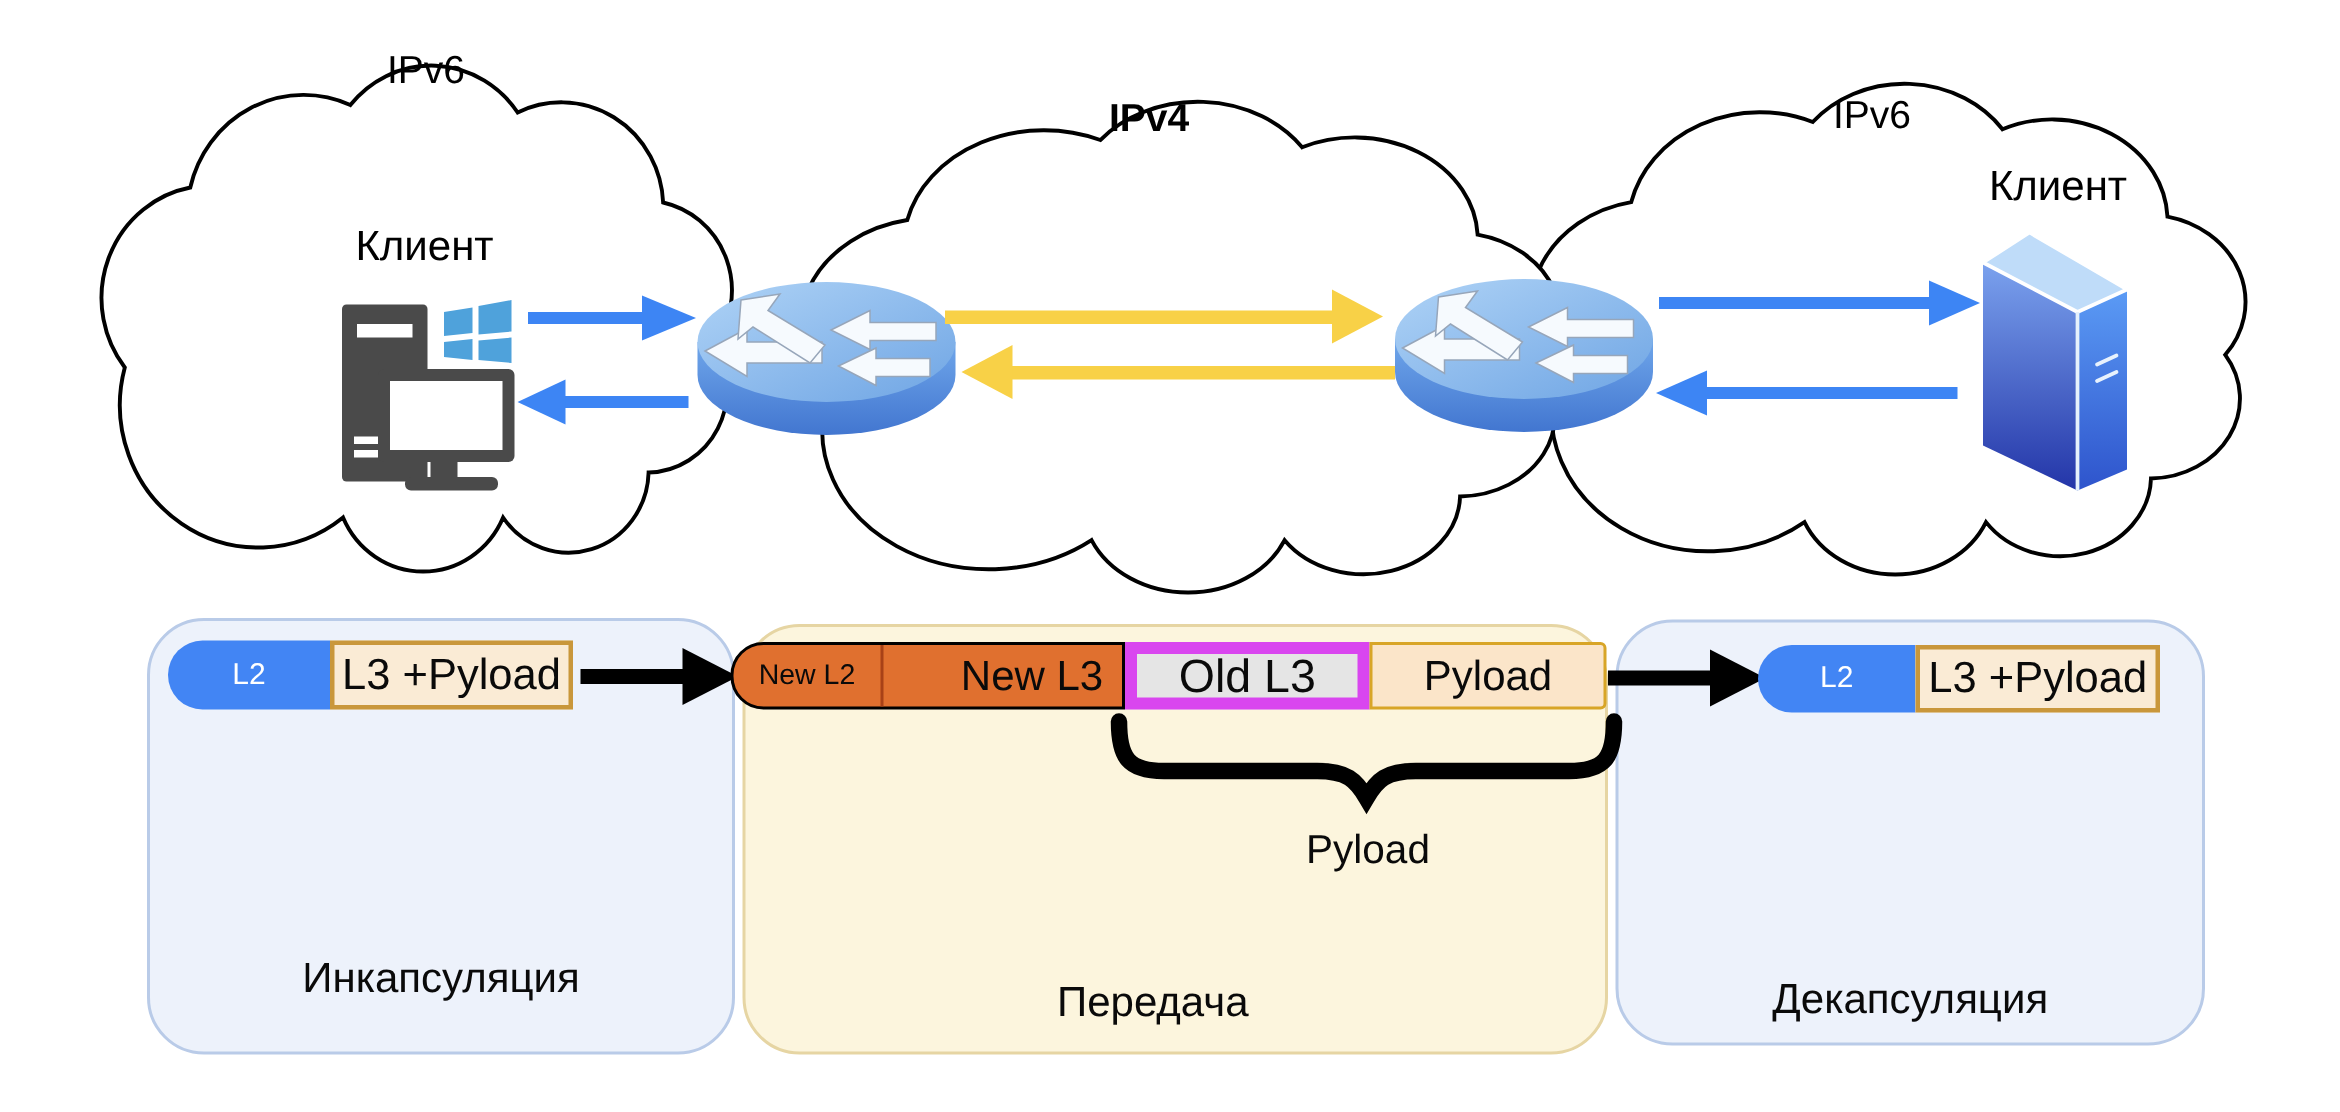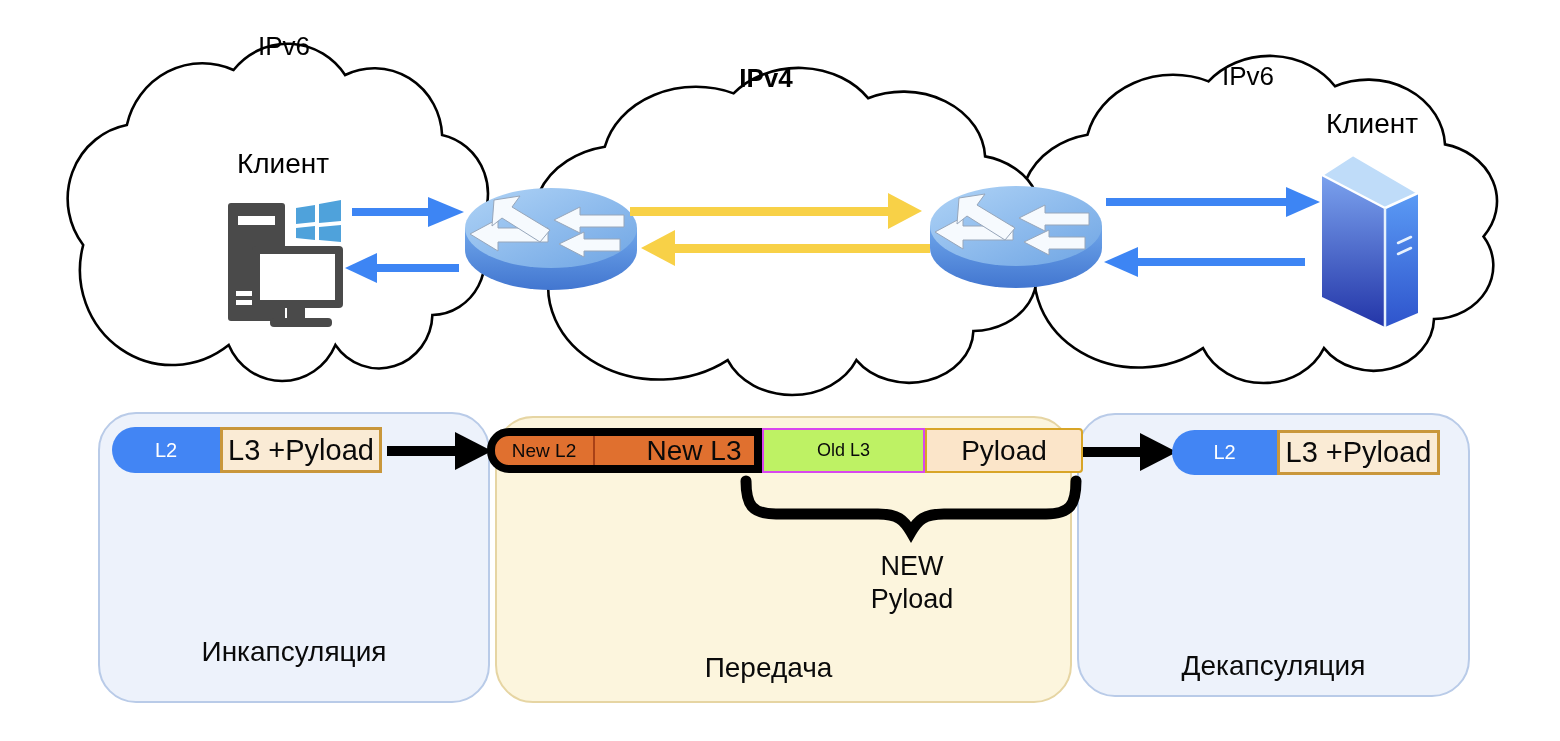--- a/index.html
+++ b/index.html
@@ -14,24 +14,24 @@
   .box-yellow { background:#FCF5DD; border:2px solid #E6D5A3; }
   .stage-title { position:absolute; z-index:4; text-align:center; font-size:28px; color:#0a0a0a; }
   
   .packet { position:absolute; display:flex; z-index:5; }
   .seg {
     display:flex; align-items:center; justify-content:center;
     box-sizing:border-box; font-weight:normal; color:#0a0a0a; white-space:nowrap;
   }
   .seg-l2 { background:#4285F4; color:#ffffff; border-radius:23px 0 0 23px; font-size:20px; }
   .seg-l3 { background:#FAEBD5; border:3px solid #C9973B; font-size:29px; }
-  .grp-orange { display:flex; background:#E0702F; border:8px solid #000000; border-radius:22px 0 0 22px; box-sizing:border-box; }
+  .grp-orange { display:flex; background:#E0702F; border:2px solid #000000; border-radius:22px 0 0 22px; box-sizing:border-box; }
   .seg-newl2 { font-size:19px; border-right:2px solid #A84117; }
   .seg-newl3 { font-size:28px;padding-left:39px; }
-  .seg-oldl3 { background:#bef264; border:2px solid #d946ef; font-size:18px; }
+  .seg-oldl3 { background:#e5e5e5; border:8px solid #d946ef; font-size:31px; }
   .seg-pyload { background:#FBE5C9; border:2px solid #D8A527; border-radius:0 4px 4px 0; font-size:28px; }
   
   .cloud-label { position:absolute; z-index:4; text-align:center; font-size:26px; color:#000; }
   .node-label  { position:absolute; z-index:4; text-align:center; font-size:28px; color:#000; }
   .brace-label { position:absolute; z-index:5; text-align:center; font-size:27px; line-height:33px; color:#0a0a0a; }
 </style>
 </head>
 <body>
 
 <div class="canvas">
@@ -159,21 +159,20 @@
     <div class="seg seg-oldl3" style="width:163px;">Old L3</div>
     <div class="seg seg-pyload" style="width:158px;">Pyload</div>
   </div>
 
   <div class="packet" style="left:1172px; top:430px; height:45px;">
     <div class="seg seg-l2" style="width:105px;">L2</div>
     <div class="seg seg-l3" style="width:163px;">L3 +Pyload</div>
   </div>
 
   <div class="brace-label" style="left:812px; top:550px; width:200px;">
-    <div>NEW</div>
     <div>Pyload</div>
   </div>
 
   <div class="stage-title" style="left:98px; top:636px; width:392px;">Инкапсуляция</div>
   <div class="stage-title" style="left:480px; top:652px; width:577px;">Передача</div>
   <div class="stage-title" style="left:1077px; top:650px; width:393px;">Декапсуляция</div>
 
   <div class="cloud-label" style="left:234px; top:31px; width:100px;">IPv6</div>
   <div class="cloud-label" style="left:716px; top:63px; width:100px;font-weight:bold;">IPv4</div>
   <div class="cloud-label" style="left:1198px; top:61px; width:100px;">IPv6</div>

